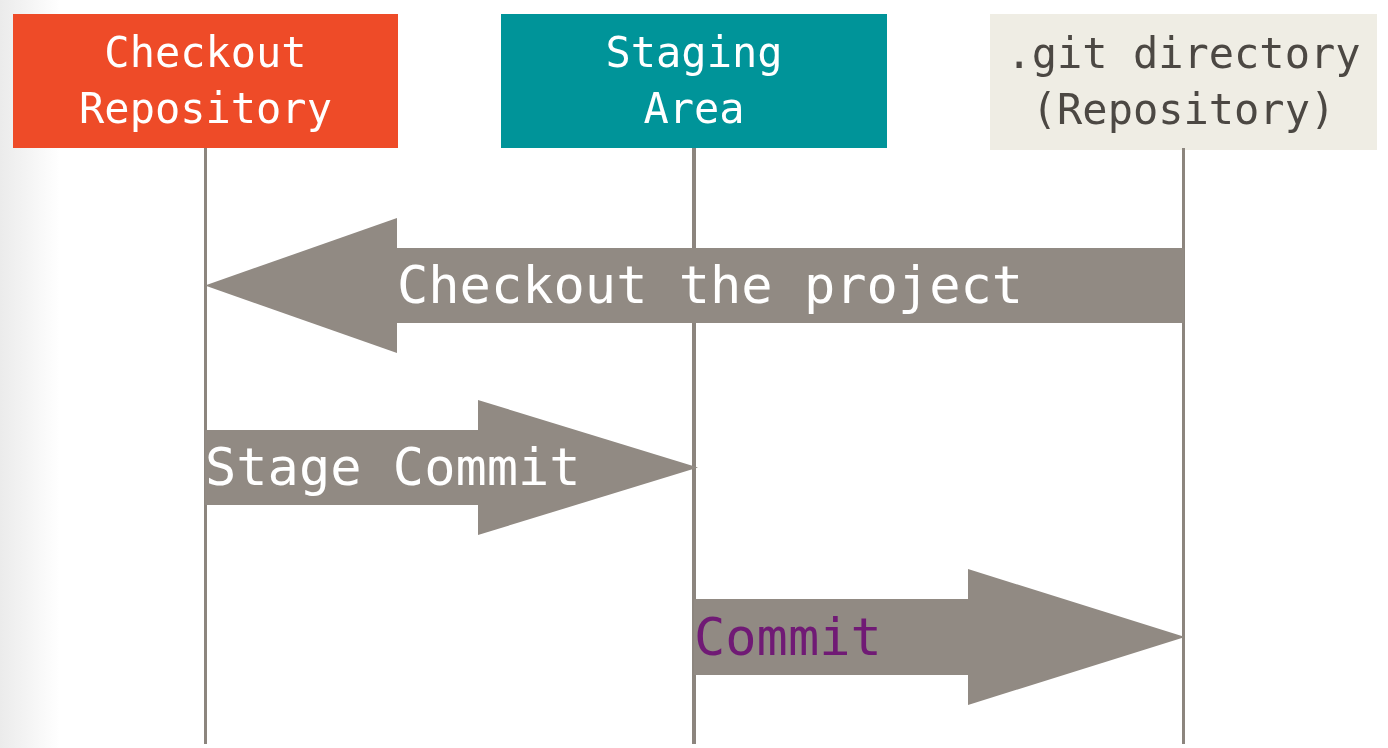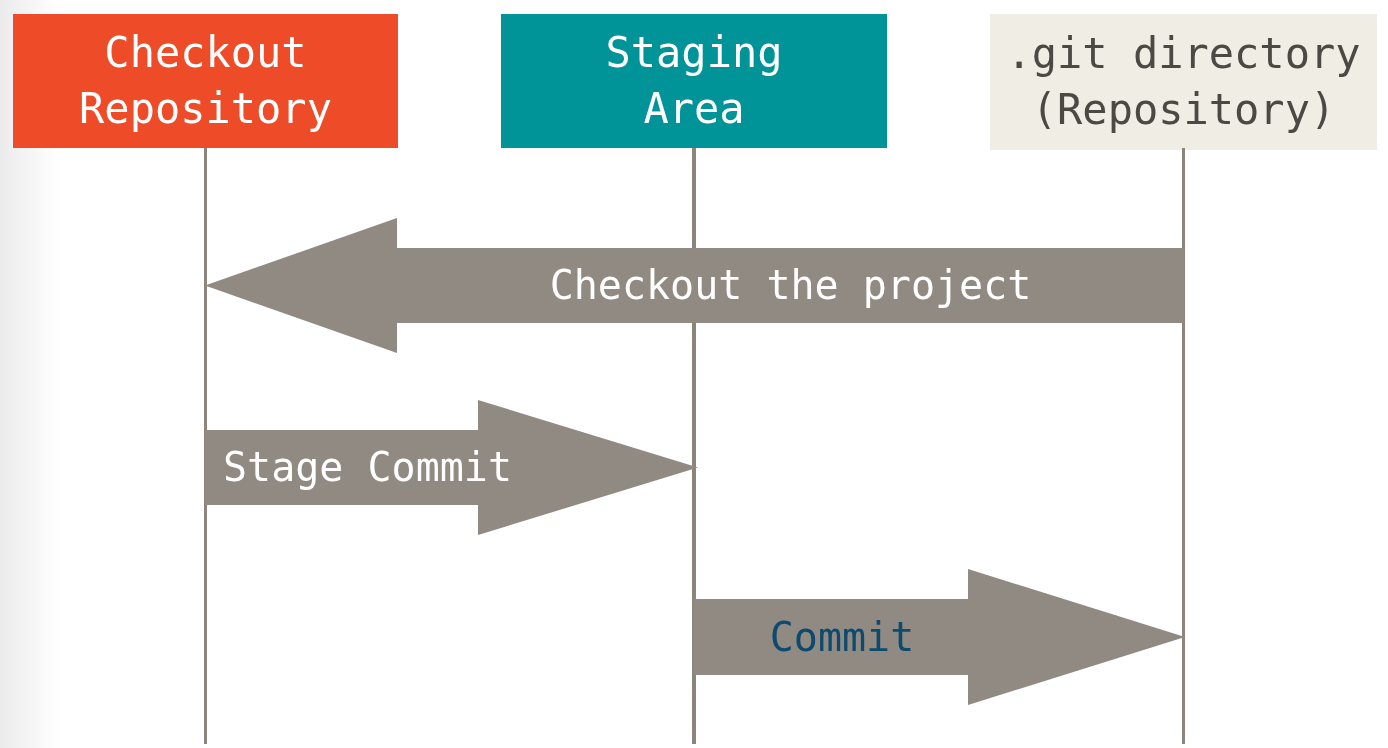--- a/index.html
+++ b/index.html
@@ -57,22 +57,22 @@
   .head-checkout { left: 205px; top: 218px; width: 192px; height: 135px; }
 
   .tail-stage { left: 205px; top: 430px; width: 273px; height: 75px; }
   .head-stage { left: 478px; top: 400px; width: 220px; height: 135px; }
 
   .tail-commit { left: 694px; top: 599px; width: 274px; height: 76px; }
   .head-commit { left: 968px; top: 569px; width: 217px; height: 136px; }
 
   .alabel {
     position: absolute;
-    font-size: 40px;
-    text-align: center;
+    font-size: 52px;
+    text-align: left;
     white-space: nowrap;
     z-index: 2;
   }
   .label-checkout { left: 397px; top: 248px; width: 787px; height: 75px; line-height: 75px; }
   .label-stage    { left: 205px; top: 430px; width: 325px; height: 75px; line-height: 75px; }
   .label-commit   { left: 694px; top: 599px; width: 296px; height: 76px; line-height: 76px; }
 </style>
 </head>
 <body>
 
@@ -102,15 +102,15 @@
   <div class="arrow-tail tail-checkout" style="background-color: rgb(145, 138, 131);"></div>
   <div class="arrow-head head-left head-checkout" style="background-color: rgb(145, 138, 131);"></div>
   <div class="alabel label-checkout" style="color: rgb(255, 255, 255);">Checkout the project</div>
 
   <div class="arrow-tail tail-stage" style="background-color: rgb(145, 138, 131);"></div>
   <div class="arrow-head head-right head-stage" style="background-color: rgb(145, 138, 131);"></div>
   <div class="alabel label-stage" style="color: rgb(255, 255, 255);">Stage Commit</div>
 
   <div class="arrow-tail tail-commit" style="background-color: rgb(145, 138, 131);"></div>
   <div class="arrow-head head-right head-commit" style="background-color: rgb(145, 138, 131);"></div>
-  <div class="alabel label-commit" style="color: #0c4a6e;">Commit</div>
+  <div class="alabel label-commit" style="color: #701a75;">Commit</div>
 
 </div>
 
 </body></html>

